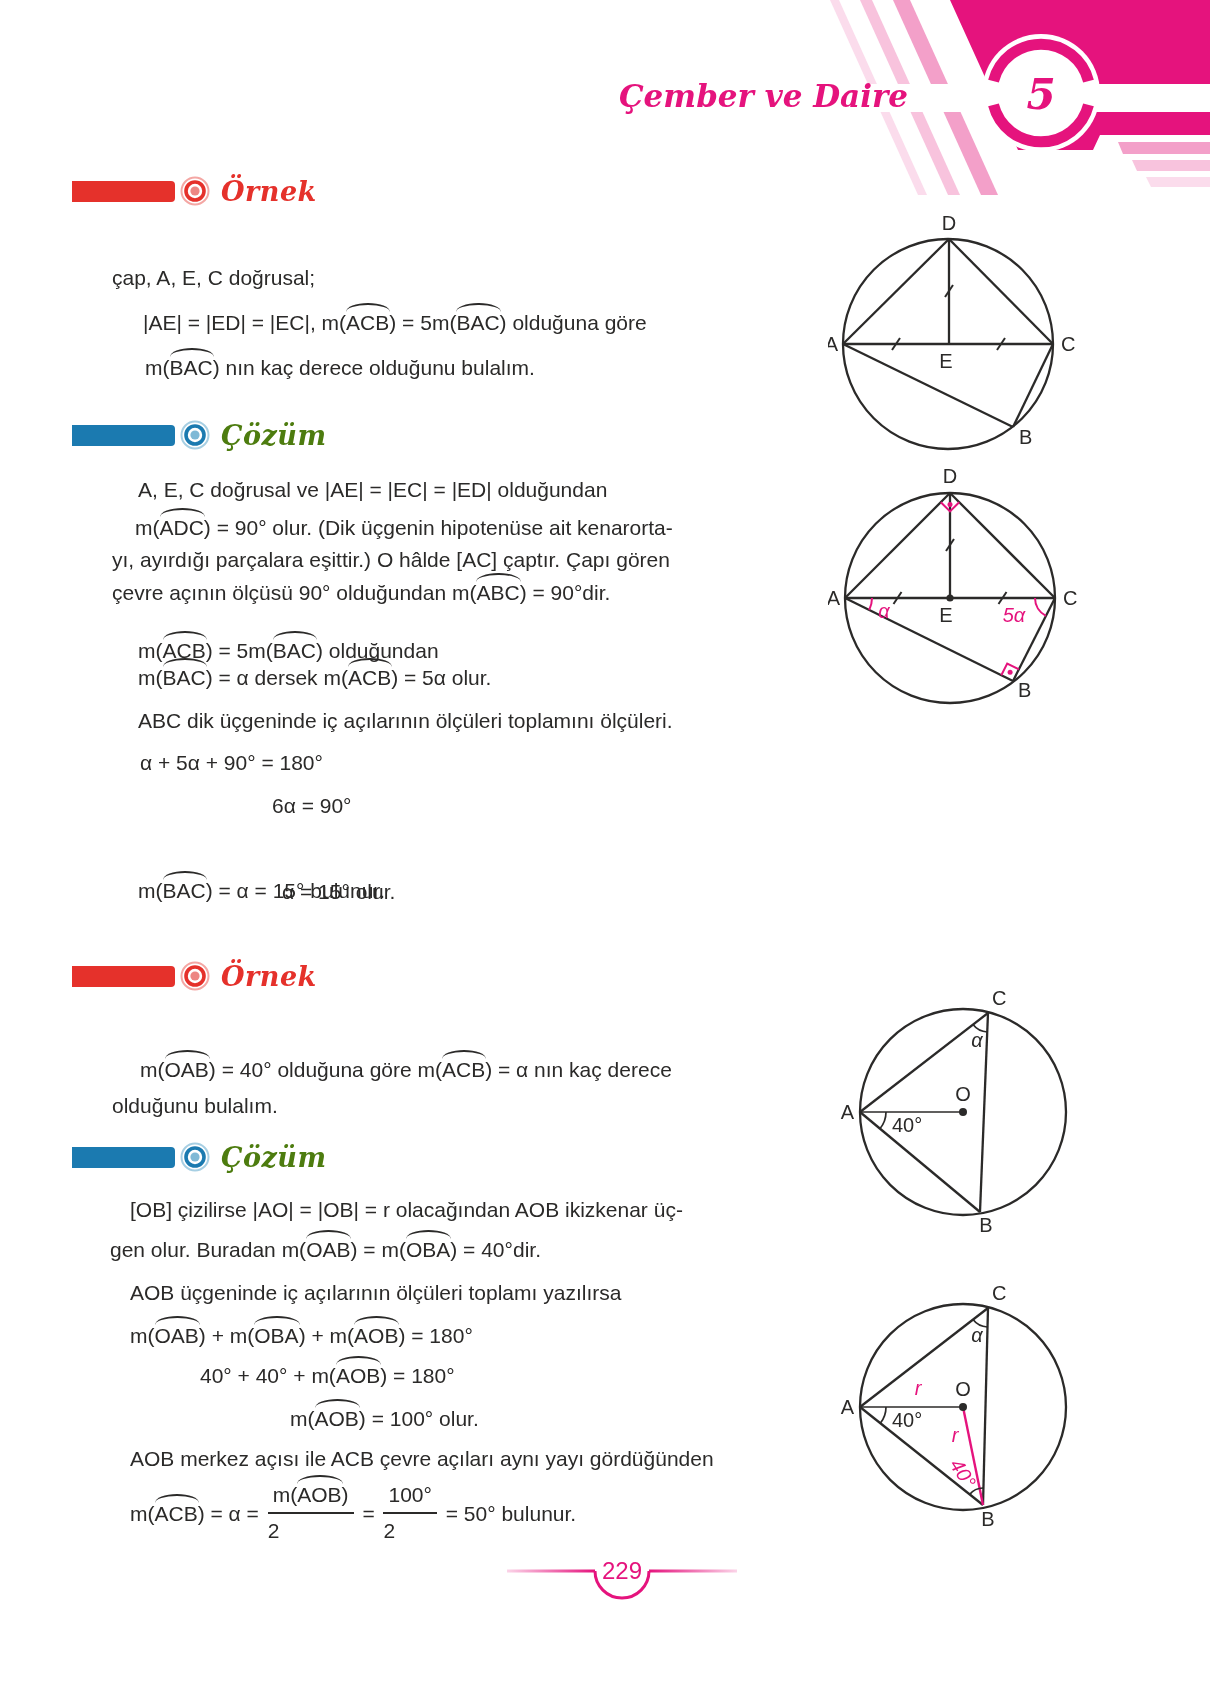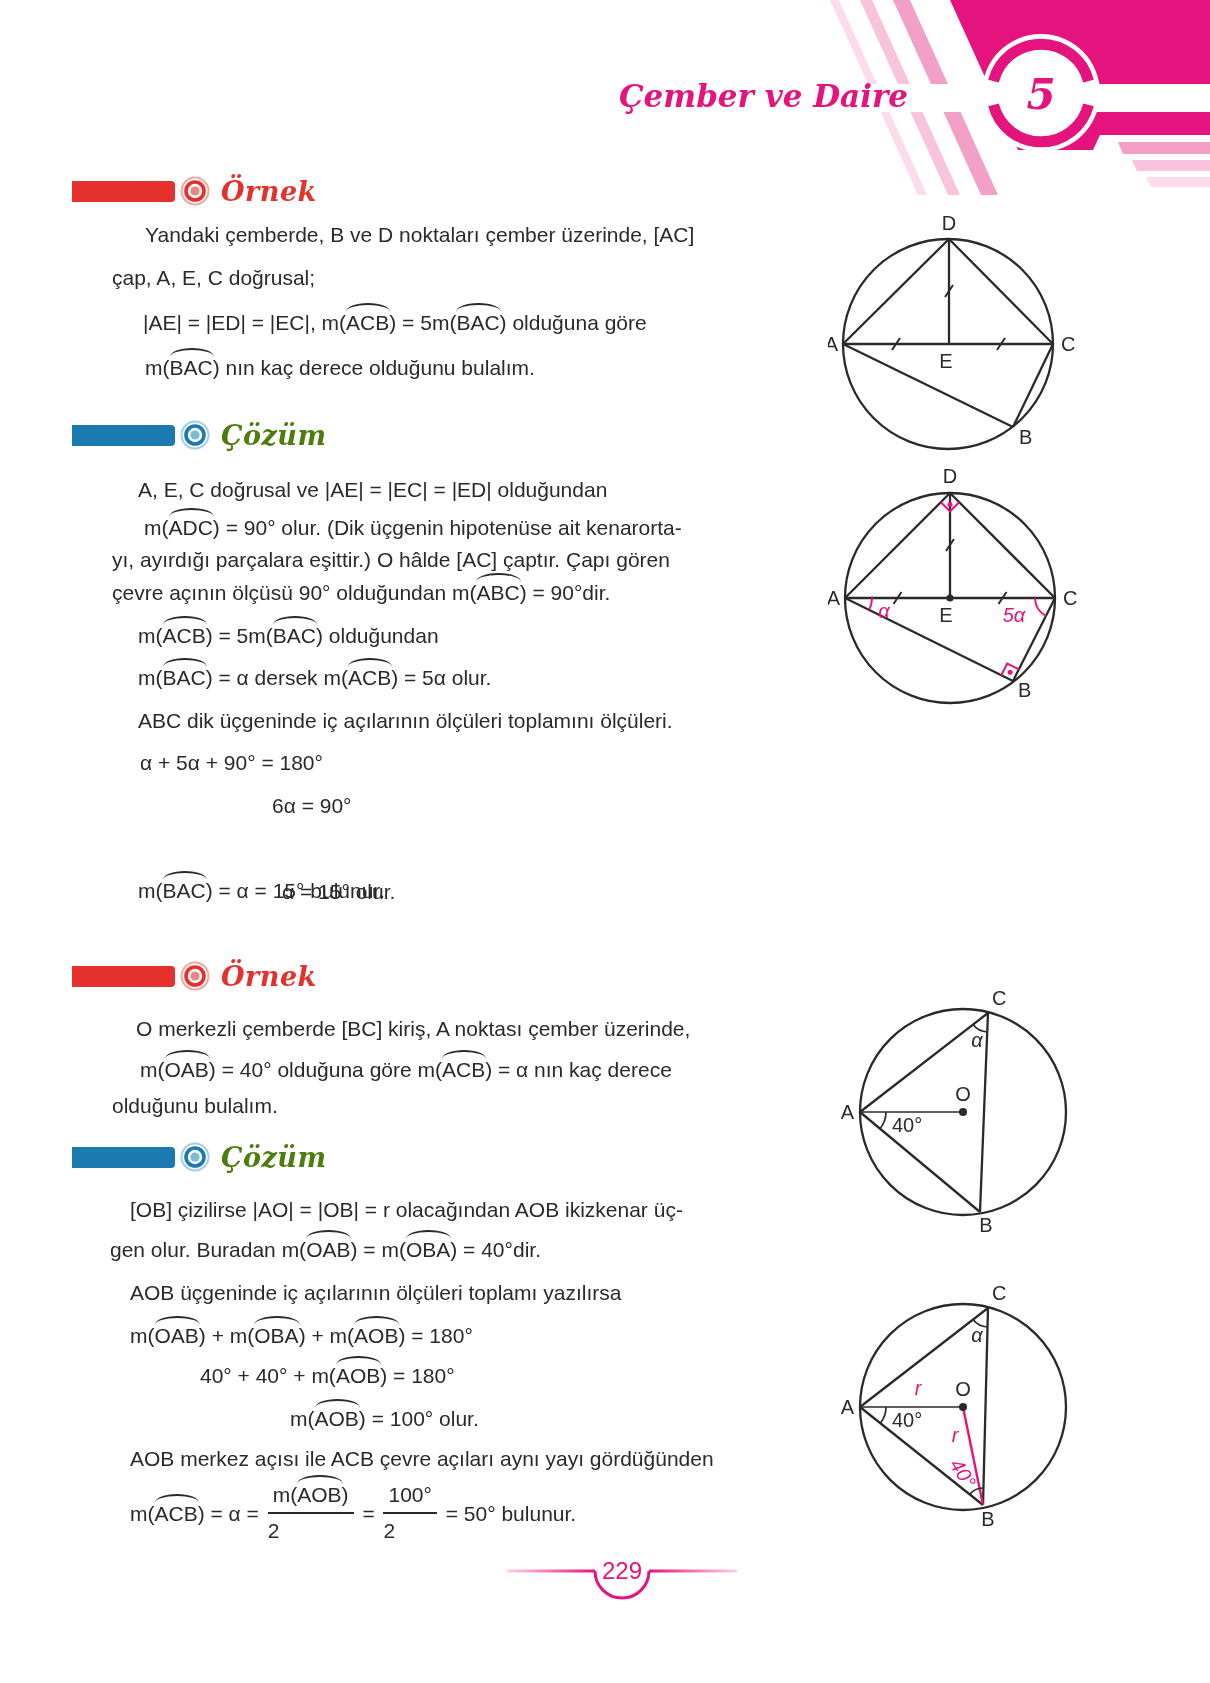--- a/index.html
+++ b/index.html
@@ -60,58 +60,56 @@
   <div class="section-head" style="top:172px">
     <div class="bar red"></div>
     <svg class="head-icon" width="34" height="34" viewBox="0 0 34 34">
       <circle cx="17" cy="17" r="13.5" fill="none" stroke="#f4a7a4" stroke-width="2"></circle>
       <circle cx="17" cy="17" r="9" fill="none" stroke="#e5312b" stroke-width="3.6"></circle>
       <circle cx="17" cy="17" r="4.6" fill="#ed8683"></circle>
     </svg>
     <span class="head-title red">Örnek</span>
   </div>
 
-  <div class="mline" style="left:145px;top:221px">Yandaki çemberde, B ve D noktaları çember üzerinde, [AC]</div>
   <div class="mline" style="left:112px;top:264px">çap, A, E, C doğrusal;</div>
   <div class="mline" style="left:143px;top:309px">|AE| = |ED| = |EC|,  m(<span class="arc">ACB</span>) = 5m(<span class="arc">BAC</span>) olduğuna göre</div>
   <div class="mline" style="left:145px;top:354px">m(<span class="arc">BAC</span>) nın kaç derece olduğunu bulalım.</div>
 
   <div class="section-head" style="top:416px">
     <div class="bar blue"></div>
     <svg class="head-icon" width="34" height="34" viewBox="0 0 34 34">
       <circle cx="17" cy="17" r="13.5" fill="none" stroke="#a7cfe3" stroke-width="2"></circle>
       <circle cx="17" cy="17" r="9" fill="none" stroke="#1b7ab0" stroke-width="3.6"></circle>
       <circle cx="17" cy="17" r="4.6" fill="#7fb9d6"></circle>
     </svg>
     <span class="head-title blue">Çözüm</span>
   </div>
 
   <div class="mline" style="left:138px;top:476px">A, E, C doğrusal ve |AE| = |EC| = |ED| olduğundan</div>
-  <div class="mline" style="left:144px;top:514px">m(<span class="arc">ADC</span>) = 90° olur. (Dik üçgenin hipotenüse ait kenarorta-</div>
+  <div class="mline" style="left:135px;top:514px">m(<span class="arc">ADC</span>) = 90° olur. (Dik üçgenin hipotenüse ait kenarorta-</div>
   <div class="mline" style="left:112px;top:546px">yı, ayırdığı parçalara eşittir.) O hâlde [AC] çaptır. Çapı gören</div>
   <div class="mline" style="left:112px;top:579px">çevre açının ölçüsü 90° olduğundan m(<span class="arc">ABC</span>) = 90°dir.</div>
-  <div class="mline" style="left:138px;top:622px">m(<span class="arc">ACB</span>) = 5m(<span class="arc">BAC</span>) olduğundan</div>
+  <div class="mline" style="left:138px;top:637px">m(<span class="arc">ACB</span>) = 5m(<span class="arc">BAC</span>) olduğundan</div>
   <div class="mline" style="left:138px;top:664px">m(<span class="arc">BAC</span>) = α dersek m(<span class="arc">ACB</span>) = 5α olur.</div>
   <div class="mline" style="left:138px;top:707px">ABC dik üçgeninde iç açılarının ölçüleri toplamını ölçüleri.</div>
   <div class="mline" style="left:140px;top:749px">α + 5α + 90° = 180°</div>
   <div class="mline" style="left:272px;top:792px">6α = 90°</div>
   <div class="mline" style="left:282px;top:878px">α = 15° olur.</div>
   <div class="mline" style="left:138px;top:877px">m(<span class="arc">BAC</span>) = α = 15° bulunur.</div>
 
   <div class="section-head" style="top:957px">
     <div class="bar red"></div>
     <svg class="head-icon" width="34" height="34" viewBox="0 0 34 34">
       <circle cx="17" cy="17" r="13.5" fill="none" stroke="#f4a7a4" stroke-width="2"></circle>
       <circle cx="17" cy="17" r="9" fill="none" stroke="#e5312b" stroke-width="3.6"></circle>
       <circle cx="17" cy="17" r="4.6" fill="#ed8683"></circle>
     </svg>
     <span class="head-title red">Örnek</span>
   </div>
 
-  <div class="mline" style="left:136px;top:1015px">O merkezli çemberde [BC] kiriş, A noktası çember üzerinde,</div>
   <div class="mline" style="left:140px;top:1056px">m(<span class="arc">OAB</span>) = 40° olduğuna göre m(<span class="arc">ACB</span>) = α nın kaç derece</div>
   <div class="mline" style="left:112px;top:1092px">olduğunu bulalım.</div>
 
   <div class="section-head" style="top:1138px">
     <div class="bar blue"></div>
     <svg class="head-icon" width="34" height="34" viewBox="0 0 34 34">
       <circle cx="17" cy="17" r="13.5" fill="none" stroke="#a7cfe3" stroke-width="2"></circle>
       <circle cx="17" cy="17" r="9" fill="none" stroke="#1b7ab0" stroke-width="3.6"></circle>
       <circle cx="17" cy="17" r="4.6" fill="#7fb9d6"></circle>
     </svg>

